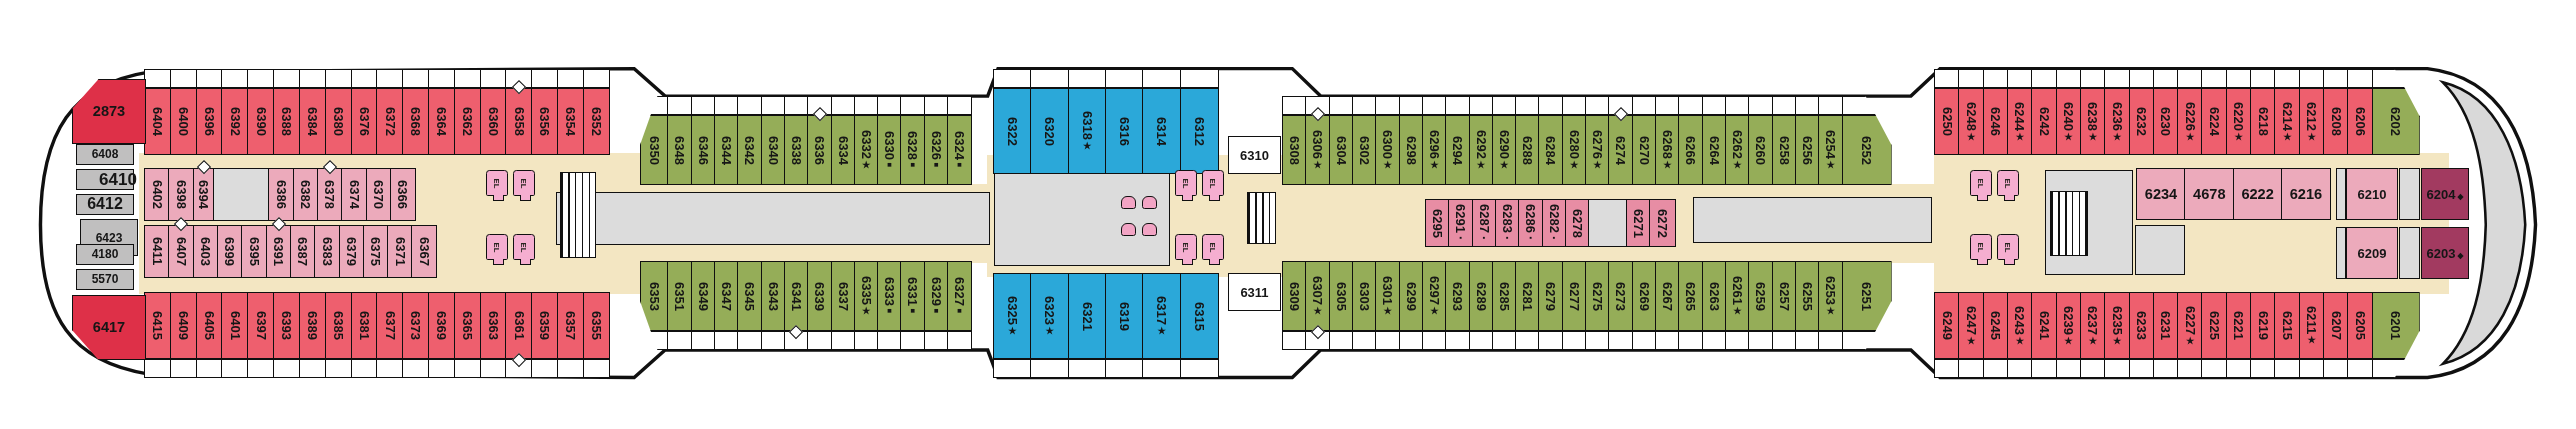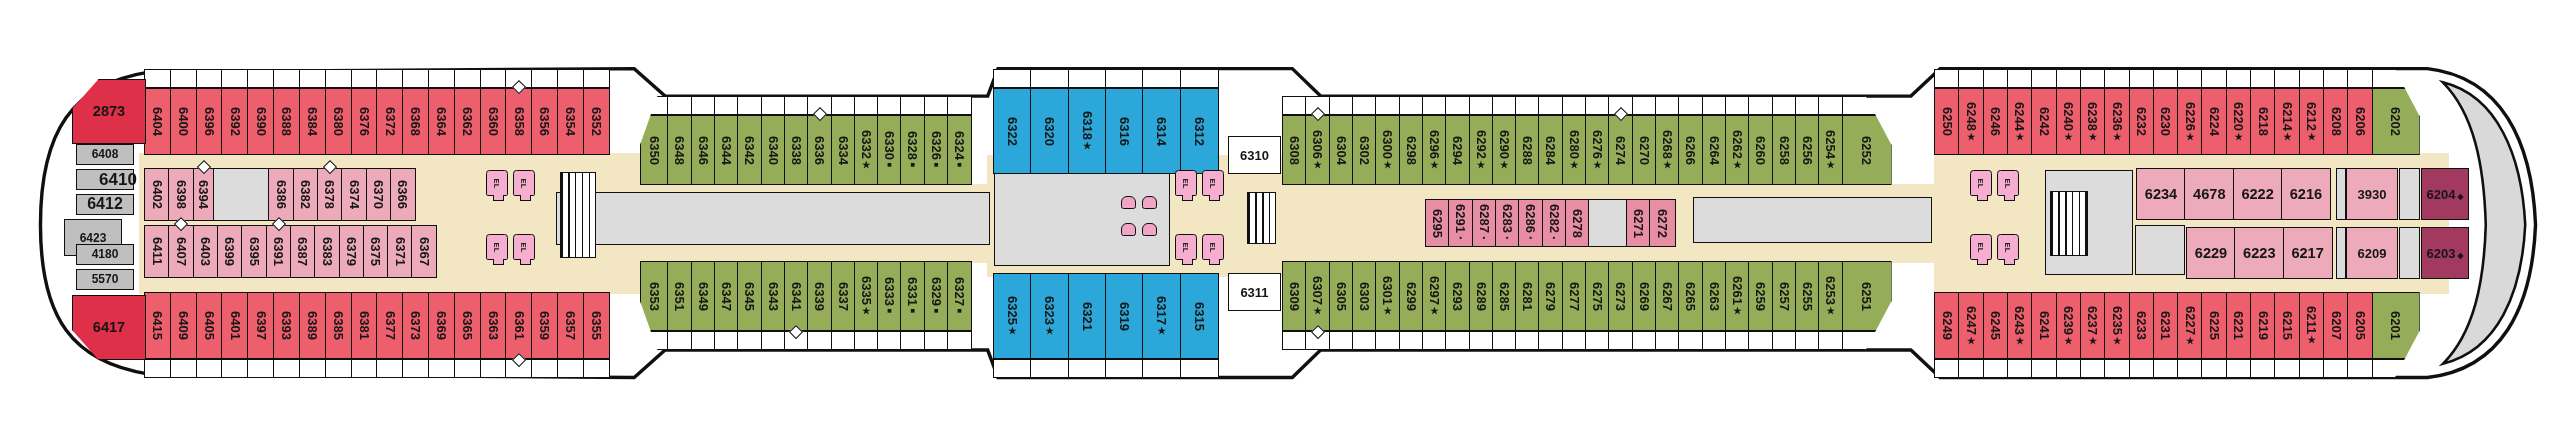--- a/index.html
+++ b/index.html
@@ -1257,47 +1257,30 @@
         <div class="cab c-pink">
           <span class="num-h">6222</span>
         </div>
       </div>
       <div class="cell" style="width: 50px;">
         <div class="cab c-pink">
           <span class="num-h">6216</span>
         </div>
       </div>
     </div>
-    <div class="row side-innerh" style="left: 2186px; top: 227px; height: 52px;">
-      <div class="cell" style="width: 50px;">
-        <div class="cab c-pink">
-          <span class="num-h">6229</span>
-        </div>
-      </div>
-      <div class="cell" style="width: 50px;">
-        <div class="cab c-pink">
-          <span class="num-h">6223</span>
-        </div>
-      </div>
-      <div class="cell" style="width: 50px;">
-        <div class="cab c-pink">
-          <span class="num-h">6217</span>
-        </div>
-      </div>
-    </div>
     <div class="boxcab c-graycab" style="left: 76px; top: 144px; width: 58px; height: 20.6px;">
       <span class="num-h" style="font-size: 12px;">6408</span>
     </div>
     <div class="boxcab c-graycab" style="left: 76px; top: 169px; width: 58px; height: 20.6px;">
       <span class="num-h" style="font-size: 17px; padding-left: 26px;">6410</span>
     </div>
     <div class="boxcab c-graycab" style="left: 76px; top: 194px; width: 58px; height: 20.6px;">
       <span class="num-h" style="font-size: 16px;">6412</span>
     </div>
-    <div class="boxcab c-graycab" style="left: 64px; top: 219px; width: 58px; height: 37px;">
+    <div class="boxcab c-graycab" style="left: 80px; top: 219px; width: 58px; height: 37px;">
       <span class="num-h" style="font-size: 12px;">6423</span>
     </div>
     <div class="boxcab c-graycab" style="left: 76px; top: 244px; width: 58px; height: 20.6px;">
       <span class="num-h" style="font-size: 12px;">4180</span>
     </div>
     <div class="boxcab c-graycab" style="left: 76px; top: 269px; width: 58px; height: 20.6px;">
       <span class="num-h" style="font-size: 12px;">5570</span>
     </div>
     <div class="boxcab c-dkred" style="left: 72px; top: 79px; width: 74px; height: 65px; clip-path: polygon(36% 0px, 100% 0px, 100% 100%, 0px 100%, 0px 46%);">
       <span class="num-h">2873</span>
@@ -1305,21 +1288,21 @@
     <div class="boxcab c-dkred" style="left: 72px; top: 295px; width: 74px; height: 65px; clip-path: polygon(0px 0px, 100% 0px, 100% 100%, 36% 100%, 0px 54%);">
       <span class="num-h">6417</span>
     </div>
     <div class="boxcab c-white" style="left: 1228px; top: 136px; width: 53px; height: 38px;">
       <span class="num-h" style="font-size: 13px;">6310</span>
     </div>
     <div class="boxcab c-white" style="left: 1228px; top: 273px; width: 53px; height: 38px;">
       <span class="num-h" style="font-size: 13px;">6311</span>
     </div>
     <div class="boxcab c-pink" style="left: 2346px; top: 168px; width: 52px; height: 52px;">
-      <span class="num-h" style="font-size: 13px;">3930</span>
+      <span class="num-h" style="font-size: 13px;">6210</span>
     </div>
     <div class="boxcab c-pink" style="left: 2346px; top: 227px; width: 52px; height: 52px;">
       <span class="num-h" style="font-size: 13px;">6209</span>
     </div>
     <div class="boxcab c-maroon" style="left: 2421px; top: 168px; width: 48px; height: 52px;">
       <span class="num-h" style="font-size: 13px;">6204<span class="mk-sq"> ◆</span></span>
     </div>
     <div class="boxcab c-maroon" style="left: 2421px; top: 227px; width: 48px; height: 52px;">
       <span class="num-h" style="font-size: 13px;">6203<span class="mk-sq"> ◆</span></span>
     </div>

